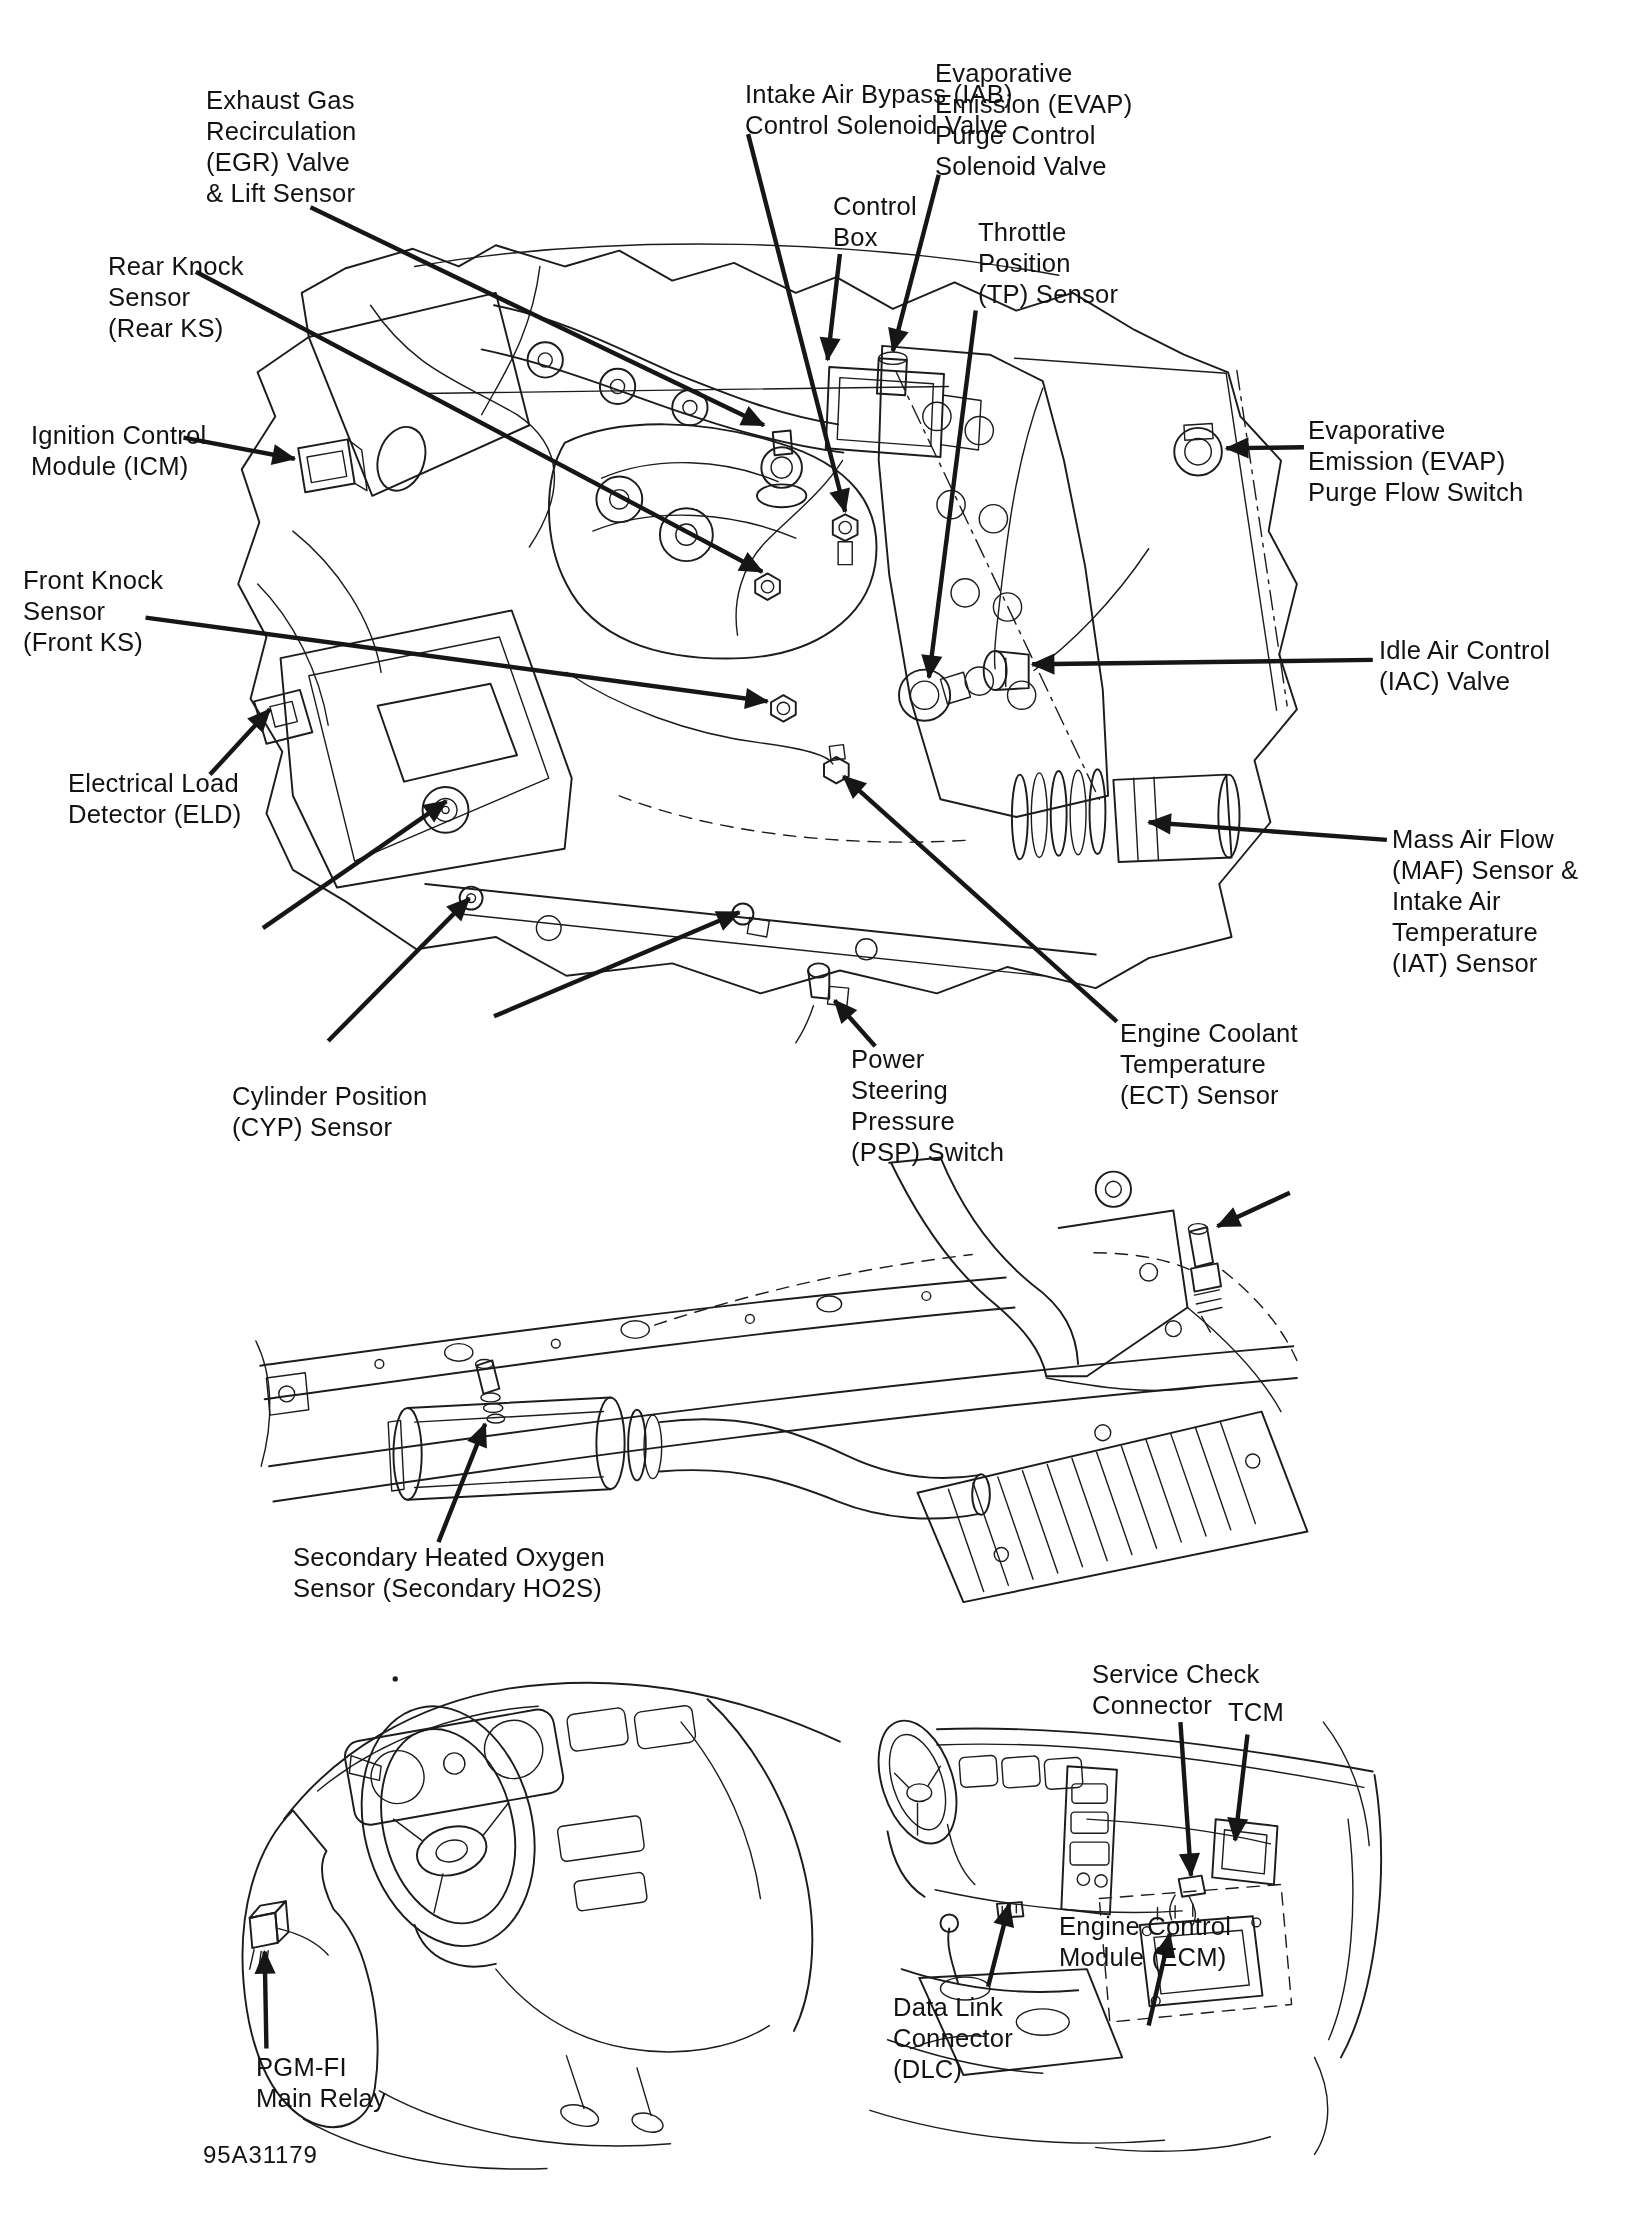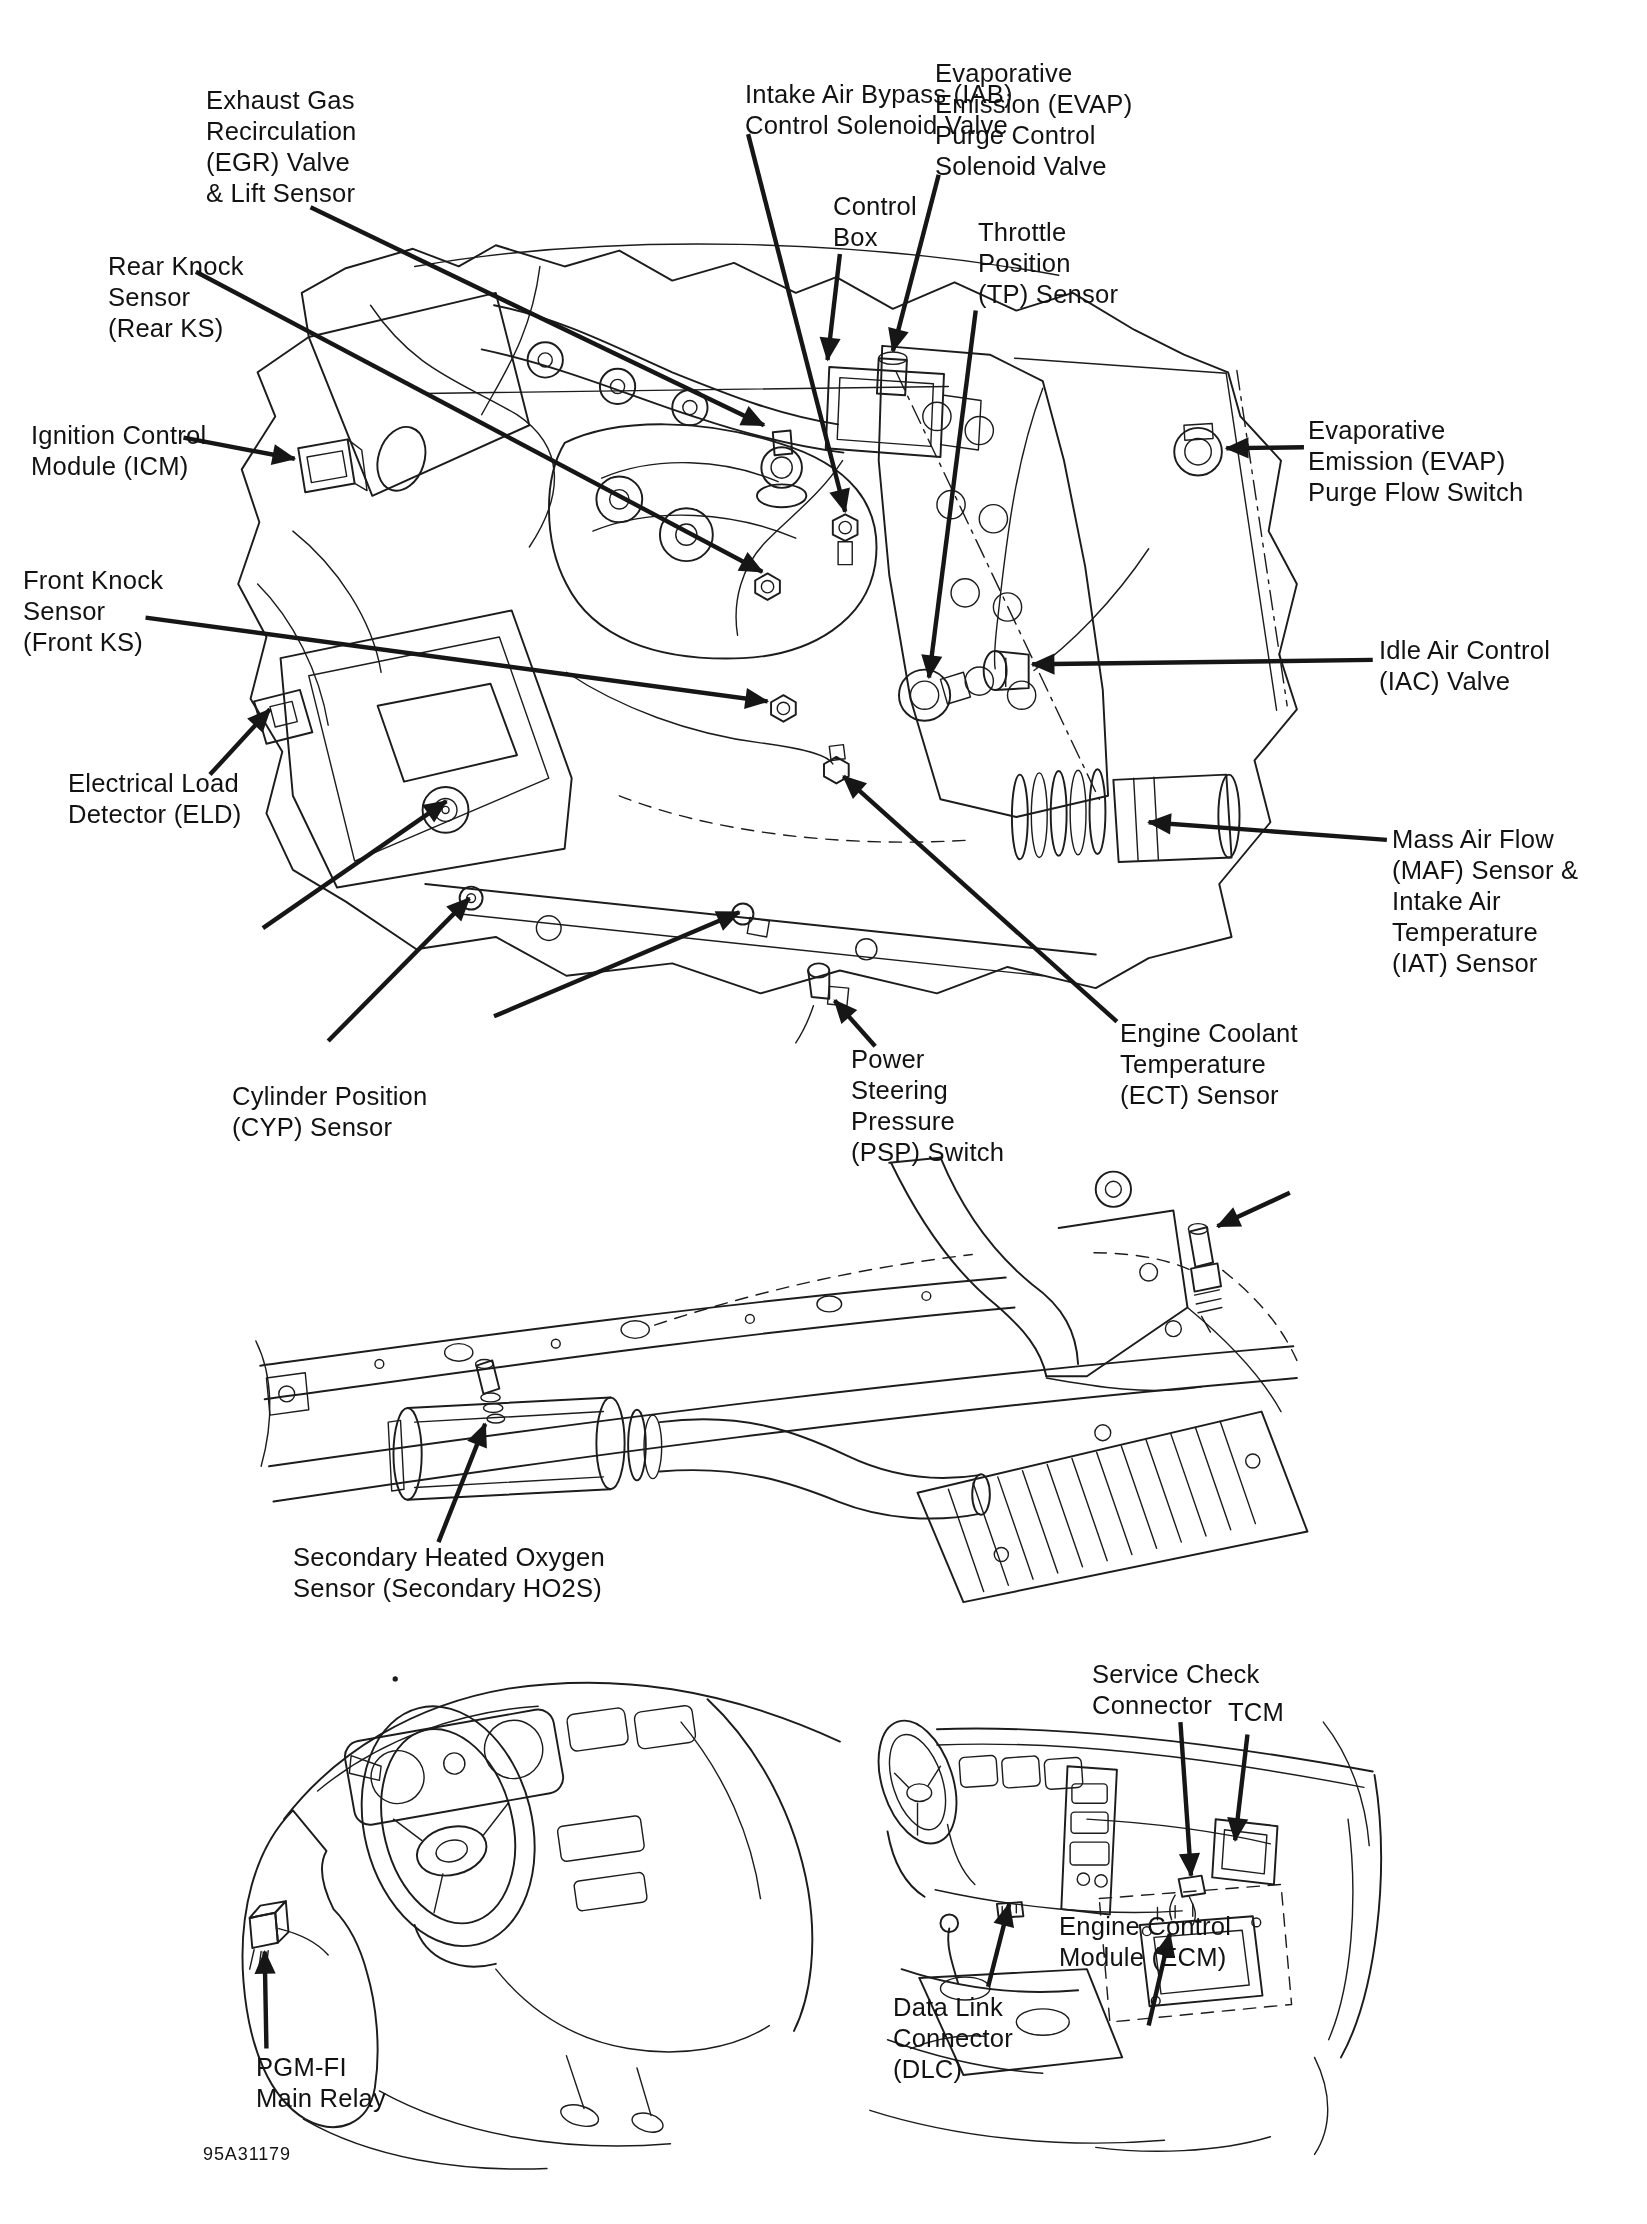--- a/index.html
+++ b/index.html
@@ -11,21 +11,21 @@
   .ln{fill:none;stroke:#1c1c1c;stroke-width:2.2;stroke-linecap:round;stroke-linejoin:round;}
   .thin{stroke-width:1.6;}
   .dash{stroke-dasharray:14 10;}
   .dashdot{stroke-dasharray:22 8 4 8;}
   .fill{fill:#1c1c1c;stroke:none;}
   .leader{fill:none;stroke:#161616;stroke-width:5;stroke-linecap:butt;marker-end:url(#ah);}
   .label{
     position:absolute;font-size:25.6px;line-height:31px;color:#121212;
     white-space:pre-line;letter-spacing:0.2px;
   }
-  .fig{font-size:18px;letter-spacing:0.9px;}
+  .fig{font-size:24px;letter-spacing:0.9px;}
 </style>
 </head>
 <body>
 
 <div class="page">
 
   <svg class="art" viewBox="0 0 1868 2522">
     <defs>
       <marker id="ah" viewBox="0 0 10 10" refX="9" refY="5" markerWidth="6" markerHeight="6" orient="auto-start-reverse">
         <path d="M0.6,1 L9.6,5 L0.6,9 Z" fill="#161616"></path>

